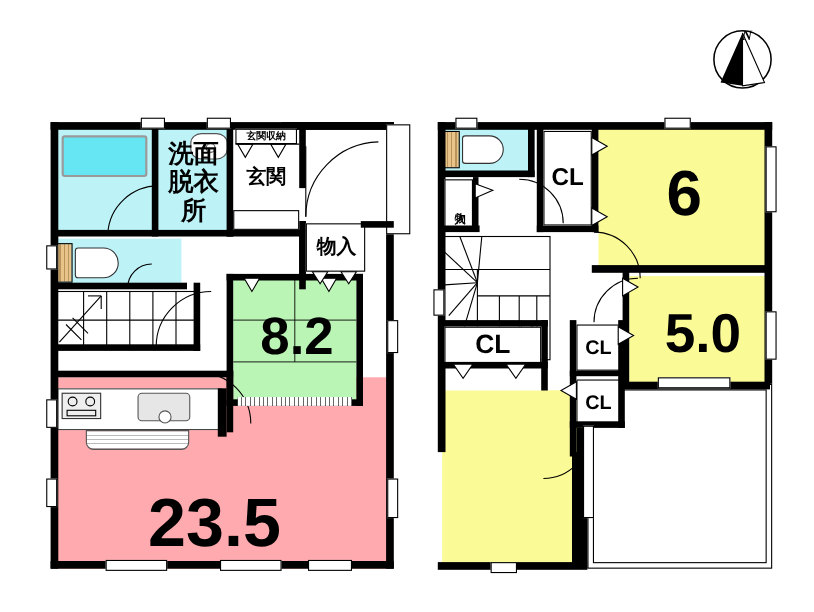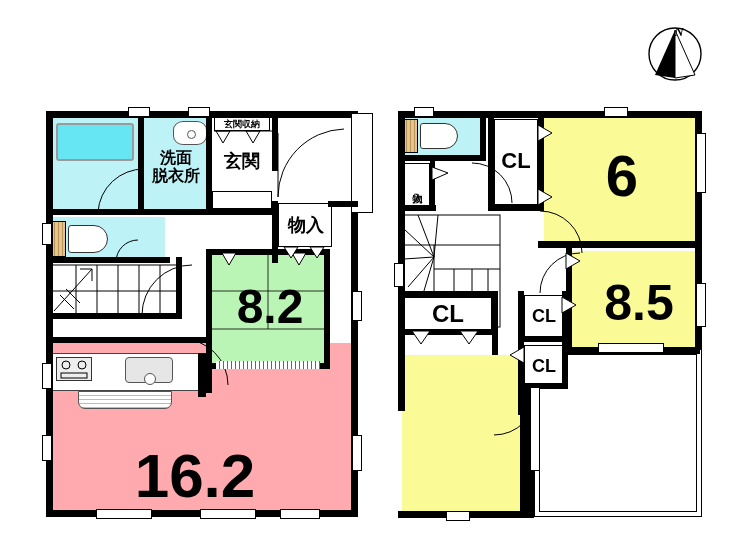--- a/index.html
+++ b/index.html
@@ -194,34 +194,34 @@
 
   <svg style="left:176px;top:148px;" width="110" height="14">
     <polygon points="6,0 20,0 13,12" class="arcd"></polygon>
     <polygon points="76,0 90,0 83,12" class="arcd"></polygon>
   </svg>
   <svg style="left:240px;top:142px;" width="52" height="14">
     <polygon points="4,0 18,0 11,11" class="arcd"></polygon>
     <polygon points="30,0 44,0 37,11" class="arcd"></polygon>
   </svg>
 
-  <div class="lbl jp" style="left:102px;top:38px;width:68px;height:48px;font-size:16px;line-height:1.12;">洗面
+  <div class="lbl jp" style="left:102px;top:38px;width:68px;height:48px;font-size:23px;line-height:1.12;">洗面
 脱衣所</div>
 
   <div class="lbl jp" style="left:174px;top:13px;width:56px;height:12px;font-size:9px;">玄関収納</div>
 
   <div class="lbl jp" style="left:172px;top:44px;width:60px;height:24px;font-size:18px;">玄関</div>
 
 
   <div class="lbl jp" style="left:240px;top:108px;width:52px;height:24px;font-size:18px;">物入</div>
 
   <div class="lbl num" style="left:172px;top:172px;width:116px;height:60px;font-size:48px;">8.2</div>
 
 
-  <div class="lbl num" style="left:40px;top:336px;width:230px;height:70px;font-size:62px;">16.2</div>
+  <div class="lbl num" style="left:40px;top:336px;width:230px;height:70px;font-size:62px;">23.5</div>
 </div>
 
 <div class="plan" style="left:392px;top:105px;width:320px;height:420px;">
 
   <div class="room" style="left:8px;top:8px;width:300px;height:404px;"></div>
 
   <div class="fill" style="left:10px;top:12px;width:84px;height:42px;background:#BDF2F7;"></div>
   <div style="position:absolute;left:10px;top:14px;width:16px;height:34px;
               background:repeating-linear-gradient(90deg,#E8C48A 0 3px,#b8945a 3px 4px);
               border:1px solid #000;box-sizing:border-box;"></div>
@@ -345,16 +345,16 @@
   <div class="lbl num" style="left:102px;top:42px;width:44px;height:28px;font-size:22px;">CL</div>
 
   <div class="lbl num" style="left:178px;top:36px;width:104px;height:70px;font-size:58px;">6</div>
 
   <div class="lbl num" style="left:14px;top:194px;width:84px;height:30px;font-size:24px;">CL</div>
 
   <div class="lbl num" style="left:132px;top:198px;width:40px;height:26px;font-size:18px;">CL</div>
 
   <div class="lbl num" style="left:132px;top:248px;width:40px;height:26px;font-size:18px;">CL</div>
 
-  <div class="lbl num" style="left:190px;top:168px;width:114px;height:60px;font-size:50px;">8.5</div>
+  <div class="lbl num" style="left:190px;top:168px;width:114px;height:60px;font-size:50px;">5.0</div>
 
 
 </div>
 
 </body></html>

